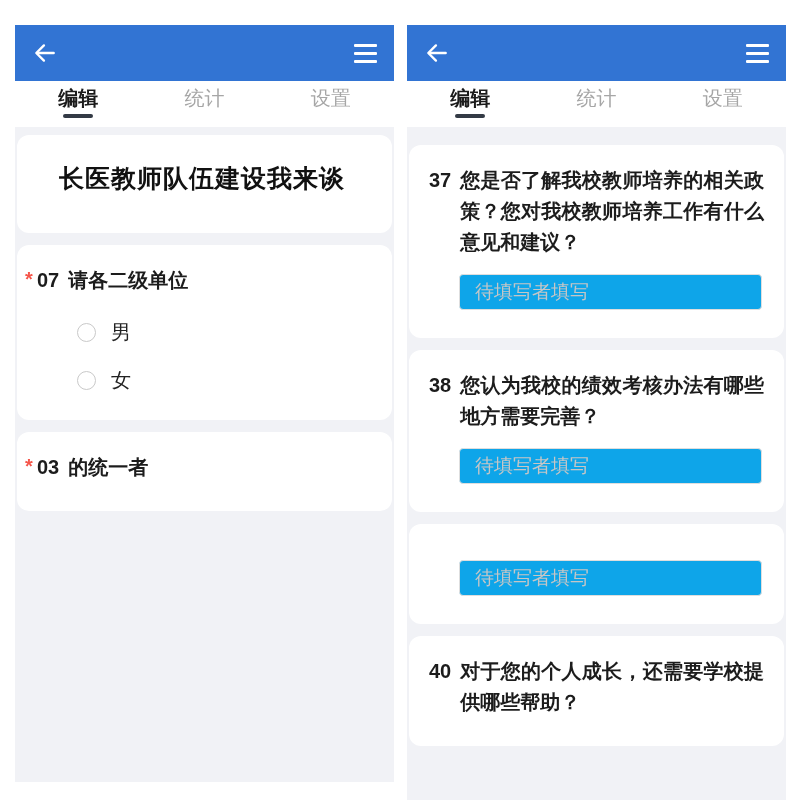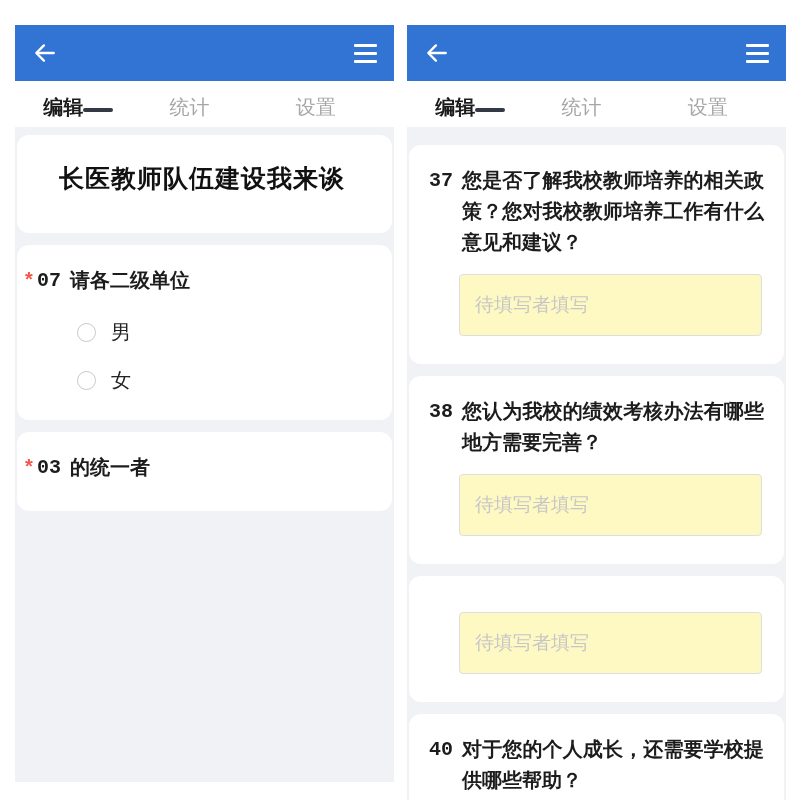--- a/index.html
+++ b/index.html
@@ -14,50 +14,50 @@
 
   
   .appbar { height:56px; background:#3274d3; flex:none; display:flex;
     align-items:center; justify-content:space-between; padding:0 17px; }
   .back-icon { width:26px; height:26px; display:block; cursor:pointer; }
   .menu-icon { display:flex; flex-direction:column; gap:5px; cursor:pointer; padding:4px 0; }
   .menu-icon i { display:block; width:23px; height:3px; background:#ffffff; border-radius:1px; }
 
   
   .tabs { height:46px; background:#ffffff; flex:none; display:flex; align-items:stretch; }
-  .tab { flex:1; display:flex; flex-direction:row; align-items:center;
-    justify-content:center; font-size:20px; color:#a6a6a6; cursor:pointer; padding-top:6px; }
+  .tab { flex:1; display:flex; flex-direction:column; align-items:center;
+    font-size:20px; color:#a6a6a6; cursor:pointer; padding-top:6px; }
   .tab .tab-label { line-height:22px; }
   .tab .underline { width:30px; height:4px; border-radius:2px; background:transparent; margin-top:5px; }
   .tab.active { color:#1b1b1b; font-weight:bold; }
   .tab.active .underline { background:#333a45; }
 
   
   .content { flex:1; background:#f1f2f6; overflow:hidden; padding:8px 2px 0 2px; }
   .content.scrolled { padding-top:18px; }
   .card { background:#ffffff; border-radius:12px; margin-bottom:12px; }
 
   .intro-card { padding:26px 20px 24px 20px; }
   .survey-title { font-size:25px; line-height:34px; font-weight:bold; color:#111111;
     text-align:left; margin-bottom:14px; letter-spacing:1px;margin-left:22px; }
   .survey-intro { font-size:18.5px; line-height:30px; color:#2b2b2b; text-indent:2em;
     text-align:justify; }
 
   .q-card { padding:20px 20px 28px 20px; }
   .q-head { display:flex; align-items:flex-start; font-size:20px; font-weight:600;
     color:#1c1c1c; line-height:31px; }
   .req { color:#f5554a; flex:none; width:12px; margin-left:-12px; position:relative; top:-1px; }
-  .q-num { flex:none; margin-right:9px;font-family:Liberation Mono, monospace; }
+  .q-num { flex:none; margin-right:9px; }
   .q-text { flex:1; text-align:justify; }
   .opt-row { display:flex; align-items:center; gap:15px; margin:24px 0 0 40px; cursor:pointer; }
   .radio { width:19px; height:19px; border:1.5px solid #c9c9c9; border-radius:50%;
     background:#ffffff; flex:none; }
   .opt-label { font-size:20px; color:#222222; line-height:24px; }
-  .answer-input { display:block; margin:16px 0 0 30px; width:calc(100% - 32px); height:62px;
-    border:1px solid #dedede; border-radius:4px; background:#fef9c3; padding:0 15px;
+  .answer-input { display:block; margin:16px 0 0 30px; width:calc(100% - 32px); height:36px;
+    border:1px solid #dedede; border-radius:4px; background:#0ea5e9; padding:0 15px;
     font-size:19px; color:#333333; outline:none;
     font-family:"Liberation Sans","DejaVu Sans",sans-serif; }
   .answer-input::placeholder { color:#c6c6c6; }
 </style>
 </head>
 <body>
 
 <div class="canvas">
 
   <section class="phone left">

